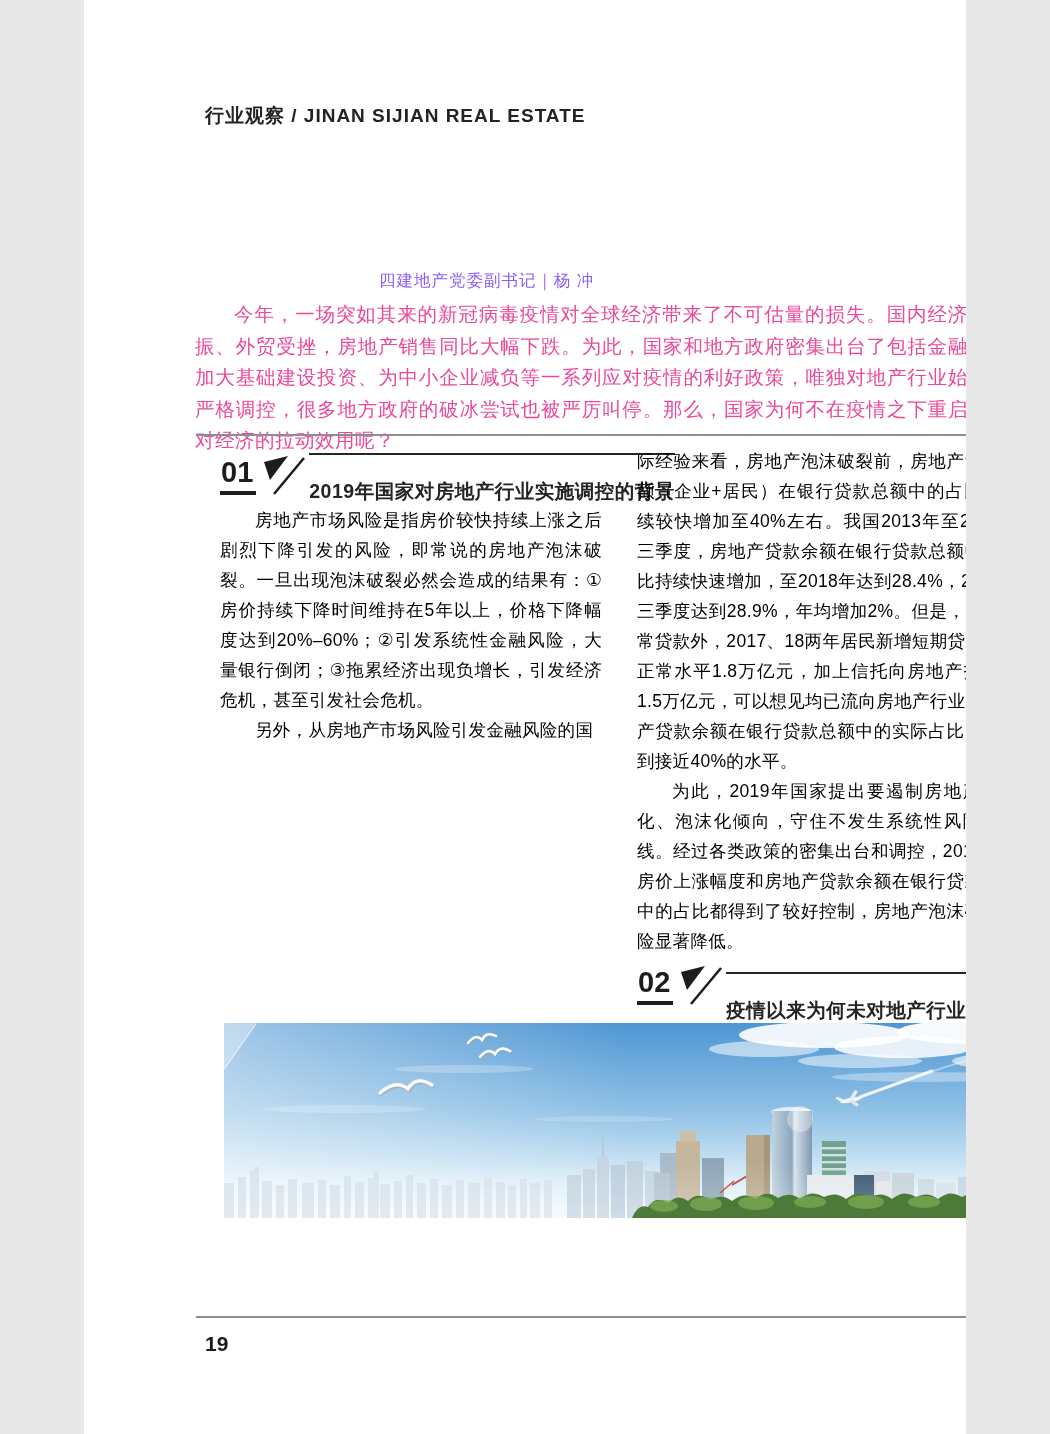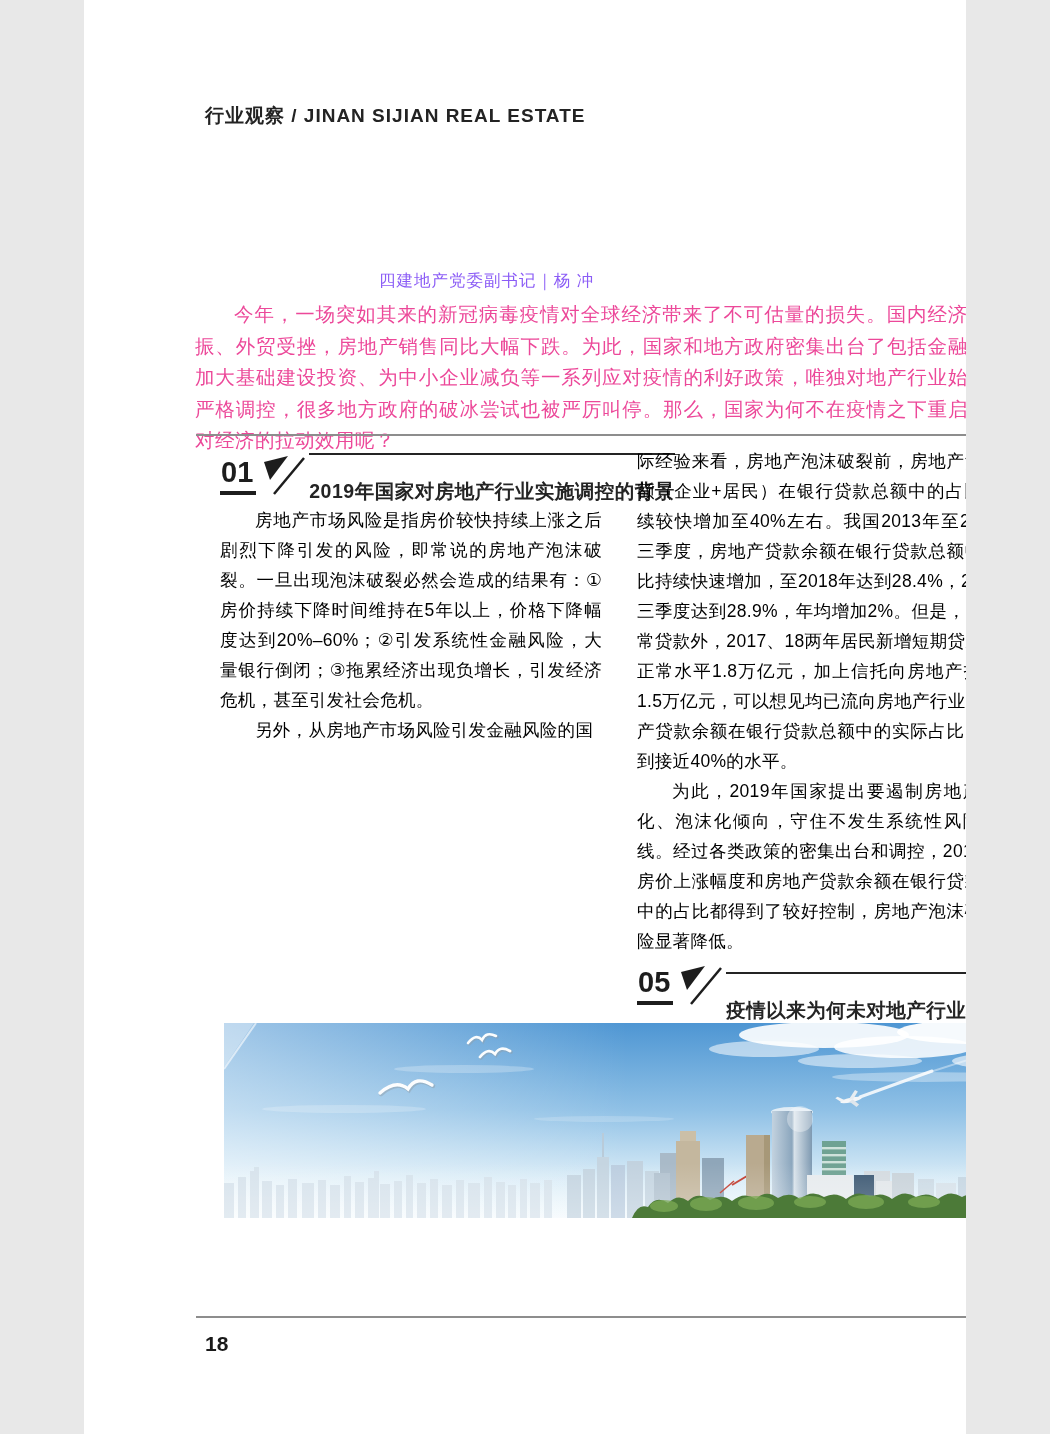--- a/index.html
+++ b/index.html
@@ -77,21 +77,21 @@
       <span class="sec-title">2019年国家对房地产行业实施调控的背景</span>
     </div>
     <p class="body indent">房地产市场风险是指房价较快持续上涨之后剧烈下降引发的风险，即常说的房地产泡沫破裂。一旦出现泡沫破裂必然会造成的结果有：①房价持续下降时间维持在5年以上，价格下降幅度达到20%–60%；②引发系统性金融风险，大量银行倒闭；③拖累经济出现负增长，引发经济危机，甚至引发社会危机。</p>
     <p class="body indent">另外，从房地产市场风险引发金融风险的国</p>
   </div>
 
   <div class="col col-right">
     <p class="body">际经验来看，房地产泡沫破裂前，房地产贷款余额（企业+居民）在银行贷款总额中的占比会持续较快增加至40%左右。我国2013年至2019年三季度，房地产贷款余额在银行贷款总额中的占比持续快速增加，至2018年达到28.4%，2019年三季度达到28.9%，年均增加2%。但是，除了正常贷款外，2017、18两年居民新增短期贷款超出正常水平1.8万亿元，加上信托向房地产投入的1.5万亿元，可以想见均已流向房地产行业，房地产贷款余额在银行贷款总额中的实际占比已经达到接近40%的水平。</p>
     <p class="body indent">为此，2019年国家提出要遏制房地产金融化、泡沫化倾向，守住不发生系统性风险的底线。经过各类政策的密集出台和调控，2019年的房价上涨幅度和房地产贷款余额在银行贷款总额中的占比都得到了较好控制，房地产泡沫破裂风险显著降低。</p>
     <div class="sec-head">
-      <span class="sec-num">05</span>
+      <span class="sec-num">02</span>
       <svg class="sec-slash" viewBox="0 0 52 42">
         <polygon points="7,9 31,3 13,27" fill="#1d1d1d"></polygon>
         <line x1="17" y1="41" x2="47" y2="5" stroke="#1d1d1d" stroke-width="2.5"></line>
       </svg>
       <span class="sec-title">疫情以来为何未对地产行业松绑</span>
     </div>
   </div>
 
   <figure class="photo">
     <svg viewBox="0 0 808 195" width="808" height="195">
@@ -247,15 +247,15 @@
       </g>
 
       <g>
         <path d="M0,0 L30,0 L0,44 Z" fill="#ffffff" opacity="0.35"></path>
         <path d="M32,0 L0,46" stroke="#ffffff" stroke-width="2" opacity="0.6"></path>
       </g>
     </svg>
   </figure>
 
   <div class="rule rule-bottom"></div>
-  <div class="page-num">18</div>
+  <div class="page-num">19</div>
 
 </div>
 
 </body></html>

